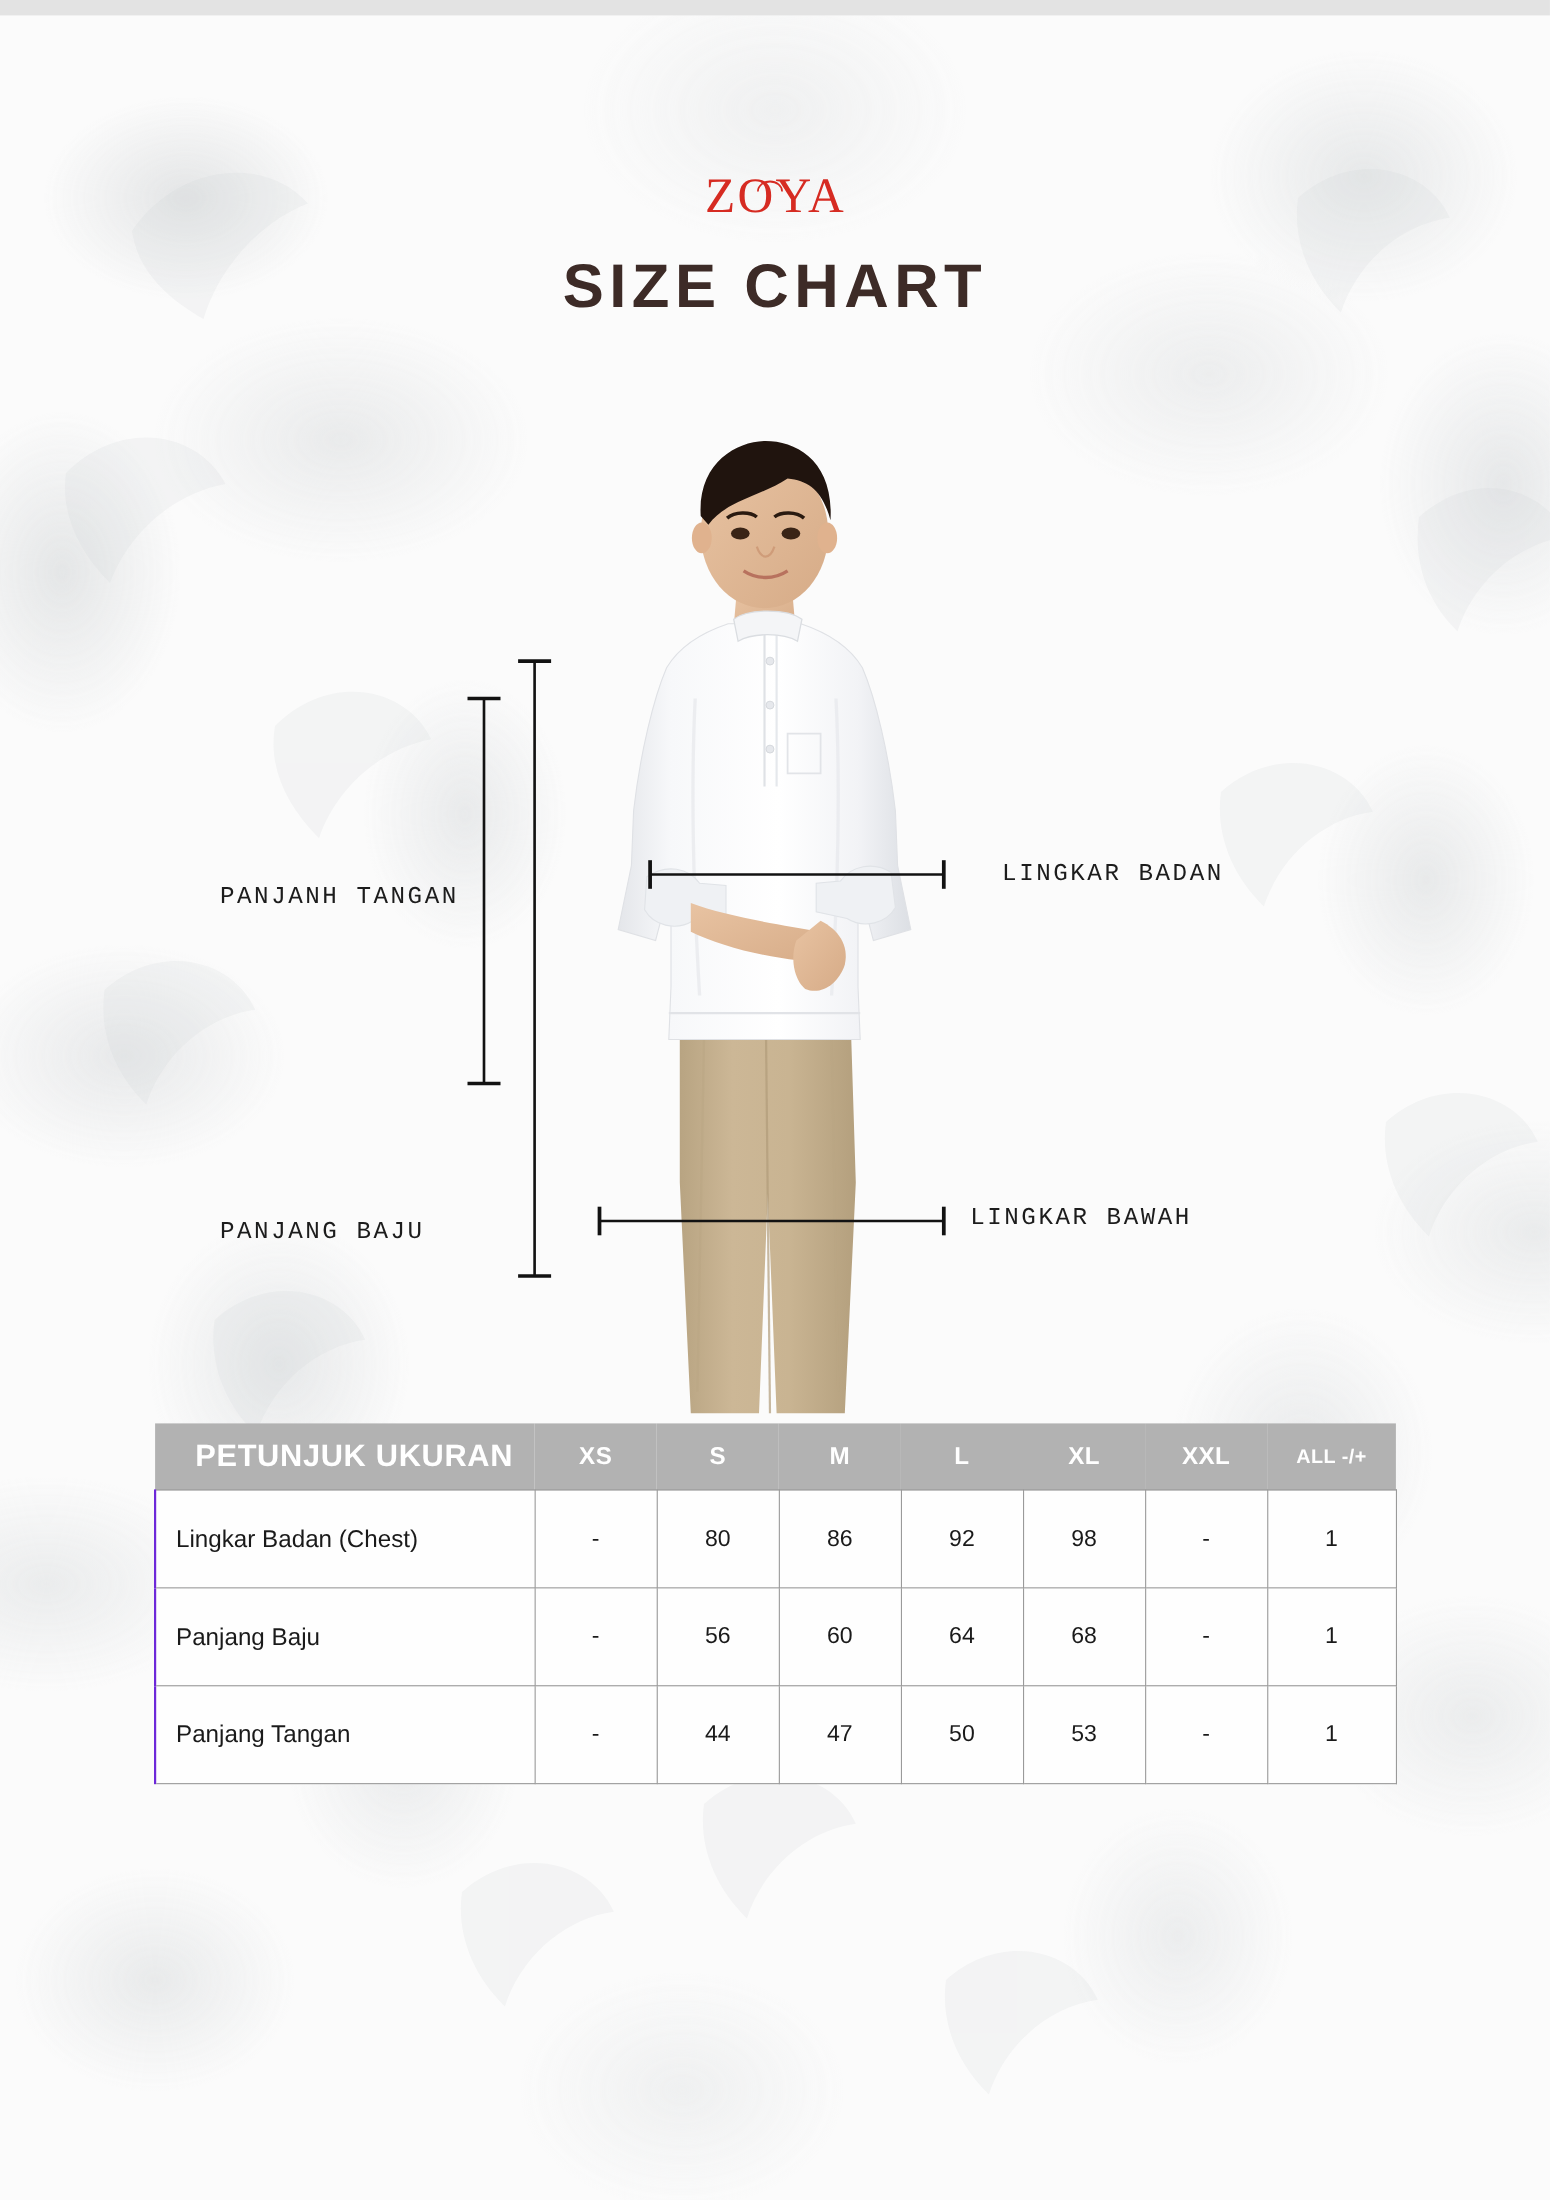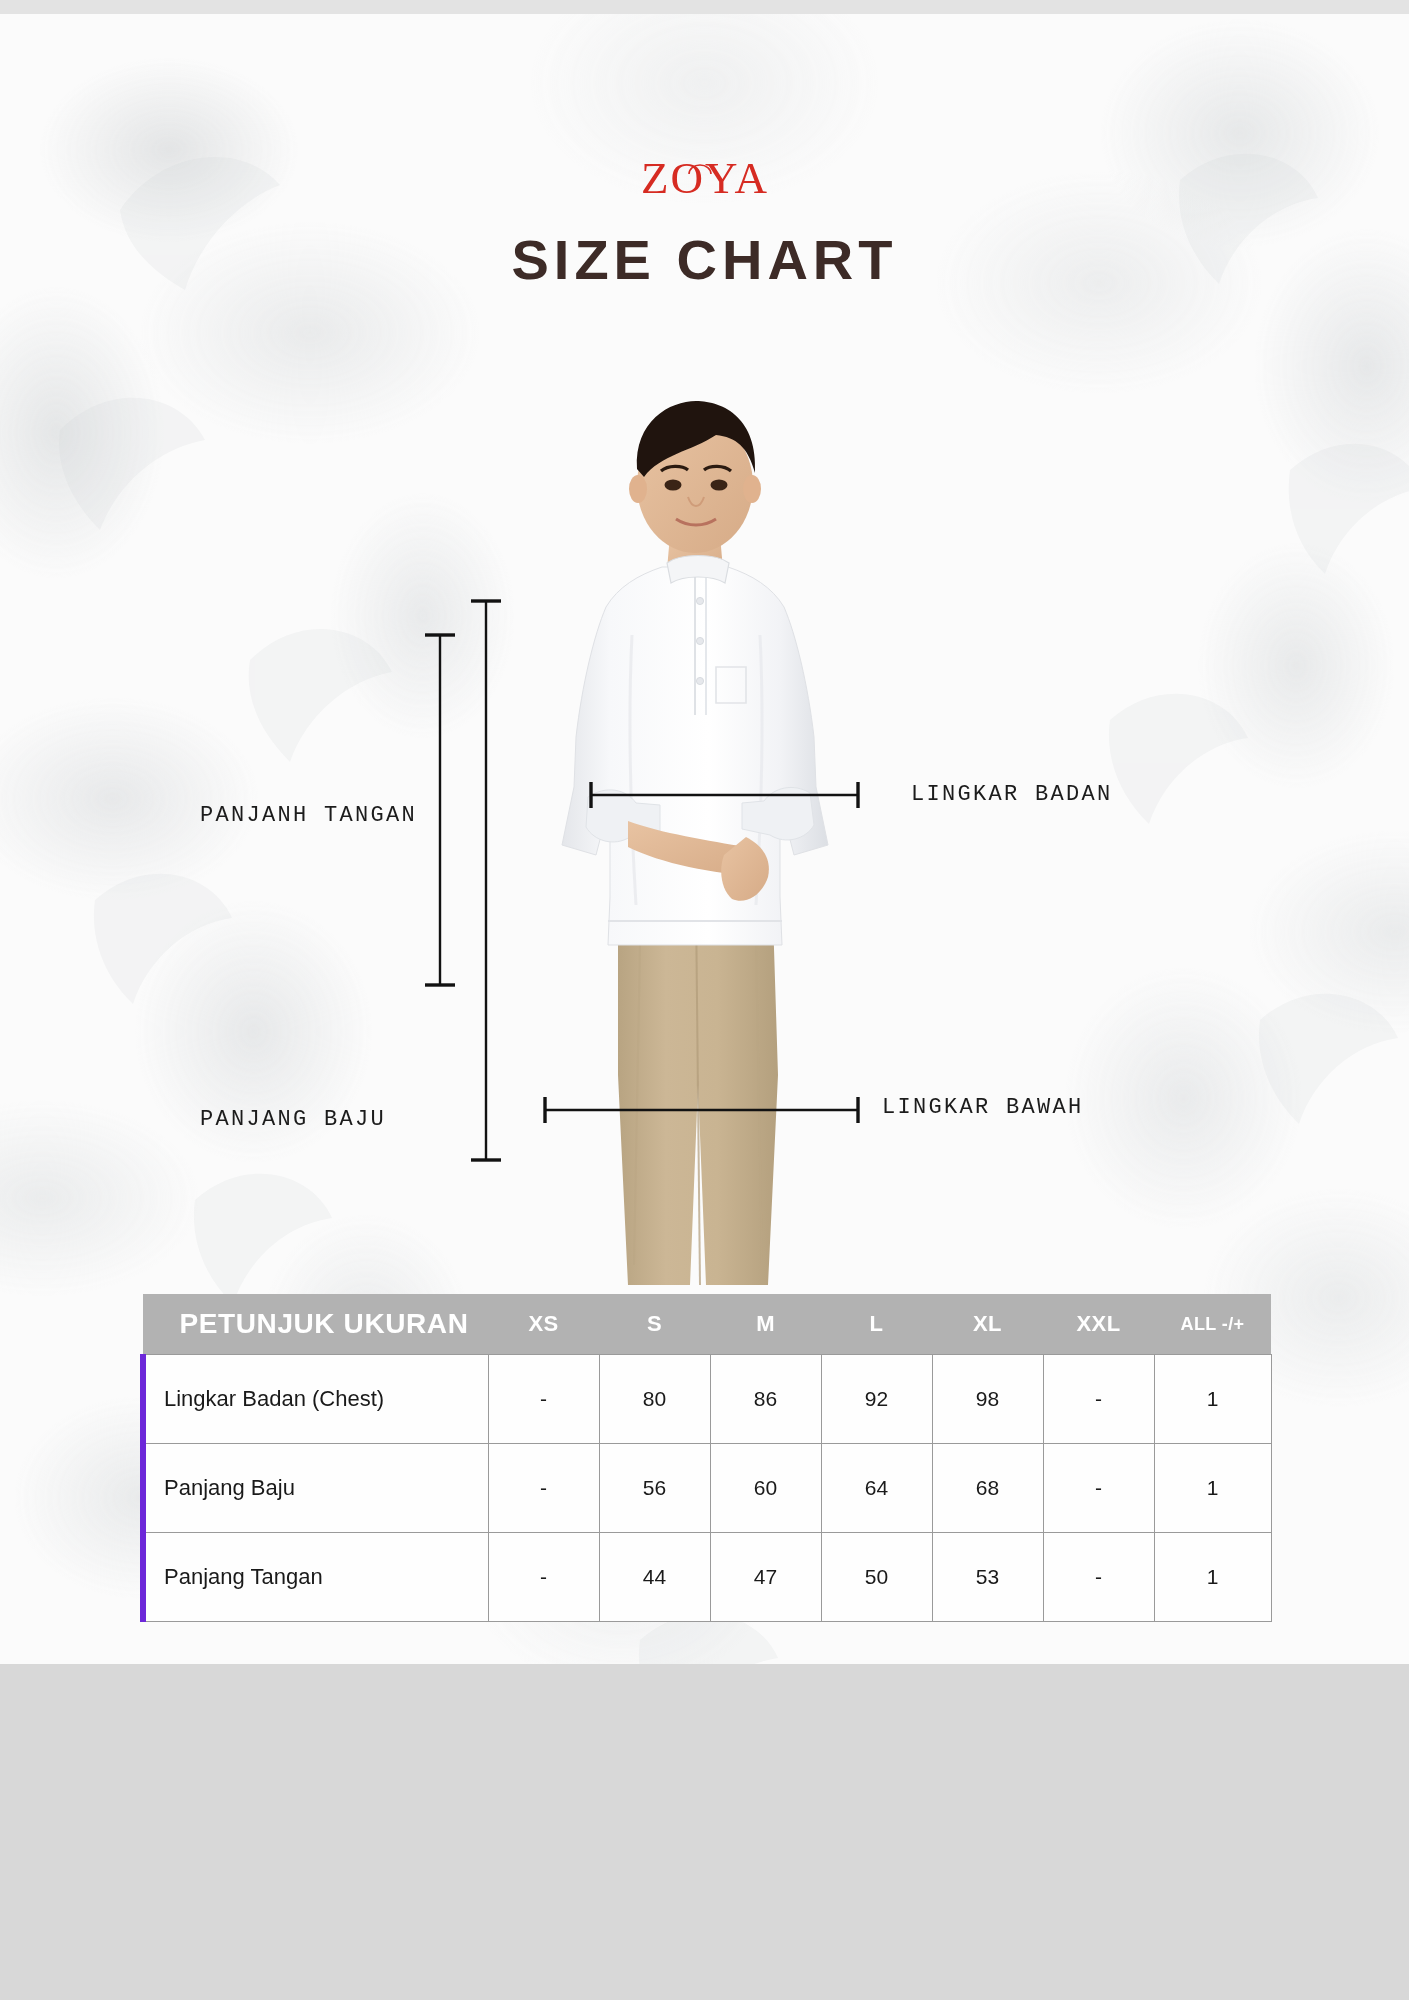--- a/index.html
+++ b/index.html
@@ -6,21 +6,21 @@
     margin: 0;
     padding: 0;
     background: #d8d8d8;
   }
   body {
     font-family: "Liberation Sans", sans-serif;
   }
   #page {
     position: relative;
     width: 1409px;
-    height: 1664px;
+    height: 2000px;
     overflow: hidden;
     background: #ffffff;
   }
 
   
   .bg-base {
     position: absolute;
     inset: 0;
     background: #fbfbfb;
   }
@@ -154,21 +154,21 @@
     font-size: 21px;
     color: #1a1a1a;
     text-align: center;
     background: #fefefe;
   }
   table.size-table td.cell-label {
     text-align: left;
     padding-left: 18px;
     font-size: 22px;
   }
-  table.size-table tr td:first-child { border-left: 6px solid #6d28d9; }
+  table.size-table tr td:first-child { border-left: 2px solid #6d28d9; }
 </style>
 </head>
 <body>
 
 <div id="page">
 
   <div class="bg-base"></div>
   <div class="bg-tex"></div>
   <svg class="bg-leaf" width="1409" height="2000" viewBox="0 0 1409 2000">
     <g opacity=".55">

